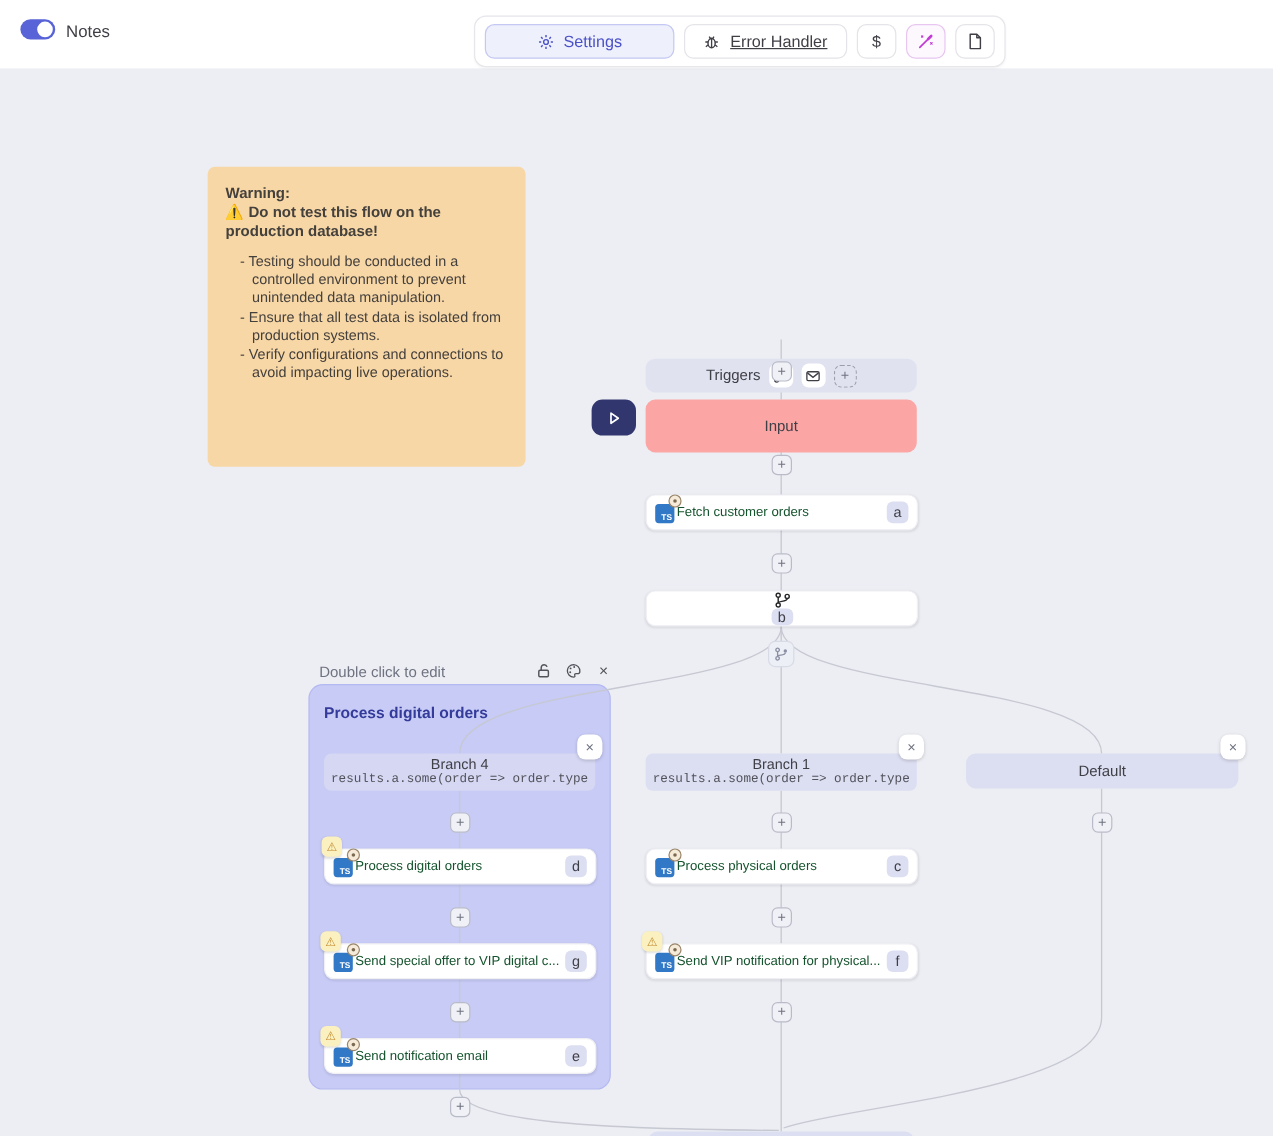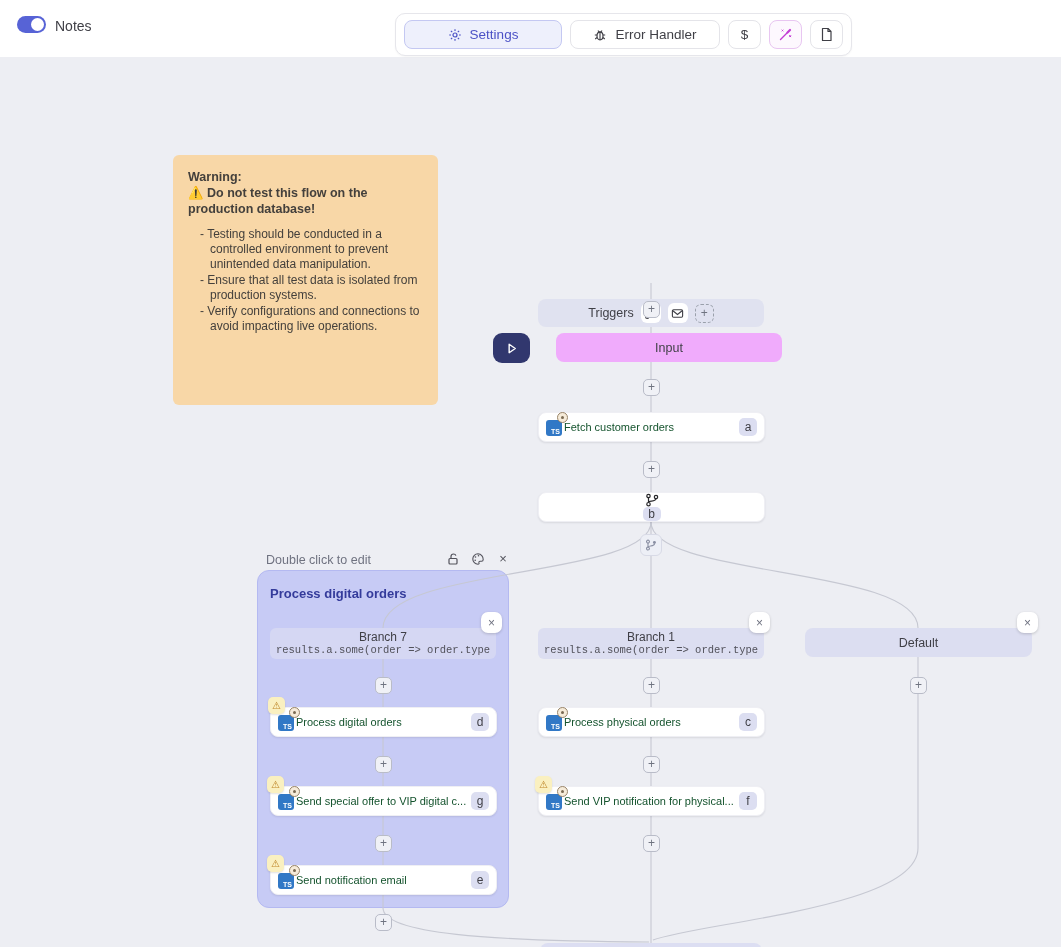--- a/index.html
+++ b/index.html
@@ -12,28 +12,28 @@
   .toggle { position:absolute; left:17px; top:16px; width:29px; height:17px; border-radius:9px;
     background:#5763D6; cursor:pointer; }
   .toggle .knob { position:absolute; right:2px; top:2px; width:13px; height:13px; border-radius:50%; background:#fff; }
   .notes-label { position:absolute; left:55px; top:18px; font-size:14px; color:#3F3F46; }
   .toolbar { position:absolute; left:395px; top:13px; height:43px; display:flex; align-items:center; gap:8px;
     background:#fff; border:1px solid #E6E6EB; border-radius:10px; padding:0 8px;
     box-shadow:0 1px 2px rgba(0,0,0,0.04); }
   .tb-btn { height:29px; display:flex; align-items:center; justify-content:center; gap:8px;
     border-radius:8px; border:1px solid #E4E4E9; background:#fff; font-size:13.5px; color:#3F3F46; cursor:pointer; }
   .tb-btn.settings { width:158px; background:#EEF0FC; border-color:#C4C8F2; color:#4B51C6; font-weight:500; }
-  .tb-btn.error { width:150px; }
+  .tb-btn.error { width:136px;text-decoration:underline; }
   .tb-btn.sq { width:33px; }
   .tb-btn.wand { width:33px; border-color:#E8C6F1; background:#FDF8FE; }
   svg.ic { display:block; }
 
   
   .note { position:absolute; left:173px; top:139px; width:265px; height:250px; background:#F8D7A7;
-    border-radius:6px; padding:14px 15px; color:#44403C; z-index:3;margin-top:16px; }
+    border-radius:6px; padding:14px 15px; color:#44403C; z-index:3; }
   .note .t { font-size:12.5px; font-weight:bold; line-height:16px; }
   .note .warn-line { font-size:12.5px; font-weight:bold; line-height:16px; }
   .note .warn-glyph { color:#E9A23B; }
   .note ul { list-style:none; margin-top:10px; }
   .note li { font-size:12px; line-height:15px; padding-left:22px; text-indent:-10px; margin-bottom:1px; }
   .note li::before { content:"-  "; }
 
   
   svg.edges { position:absolute; left:0; top:0; z-index:2; pointer-events:none; }
   svg.edges path { stroke:#C6C8D2; stroke-width:1.1; fill:none; }
@@ -153,21 +153,21 @@
   <div class="plus" style="left:643px; top:756px;">+</div>
   <div class="plus" style="left:375px; top:835px;">+</div>
   <div class="plus" style="left:643px; top:835px;">+</div>
   <div class="plus" style="left:375px; top:914px;">+</div>
 
   <div class="play-btn">
     <svg class="ic" width="15" height="15" viewBox="0 0 16 16">
       <path d="M5.5 3.5 L12 8 L5.5 12.5 Z" fill="none" stroke="#fff" stroke-width="1.5" stroke-linejoin="round"></path>
     </svg>
   </div>
-  <div class="bar" style="left:556px; top:333px; width:226px; height:29px; background:#f0abfc;">
+  <div class="bar" style="left:538px; top:333px; width:226px; height:44px; background:#fca5a5;">
     <span>Input</span>
   </div>
 
   <div class="node" style="left:538px; top:412px;">
     <span class="ts-wrap">
       <span class="ts-icon">TS</span>
       <span class="ts-badge"></span>
     </span>
     <span class="label">Fetch customer orders</span>
     <span class="letter-badge">a</span>
@@ -210,21 +210,21 @@
         <circle cx="7.5" cy="3.8" r="0.8" fill="#52525B"></circle>
         <circle cx="4.2" cy="8.2" r="0.8" fill="#52525B"></circle>
       </svg>
     </span>
     <span class="gt" style="font-size:13px; line-height:14px; text-align:center;">×</span>
   </div>
   <div class="group-box"></div>
   <div class="group-title">Process digital orders</div>
 
   <div class="branch-node" style="left:270px; top:628px; background:#D5D7F3;">
-    <div class="bt">Branch 7</div>
+    <div class="bt">Branch 4</div>
     <div class="bc">results.a.some(order =&gt; order.type</div>
   </div>
   <div class="close-btn" style="left:481px; top:612px;">×</div>
 
   <div class="warn-badge" style="left:268px; top:697px;">⚠</div>
   <div class="node" style="left:270px; top:707px;">
     <span class="ts-wrap">
       <span class="ts-icon">TS</span>
       <span class="ts-badge"></span>
     </span>

